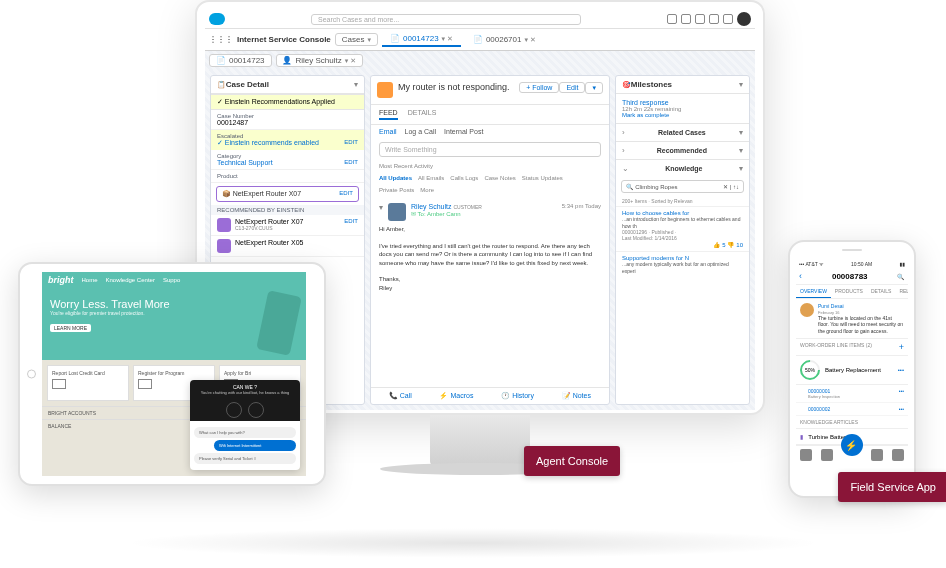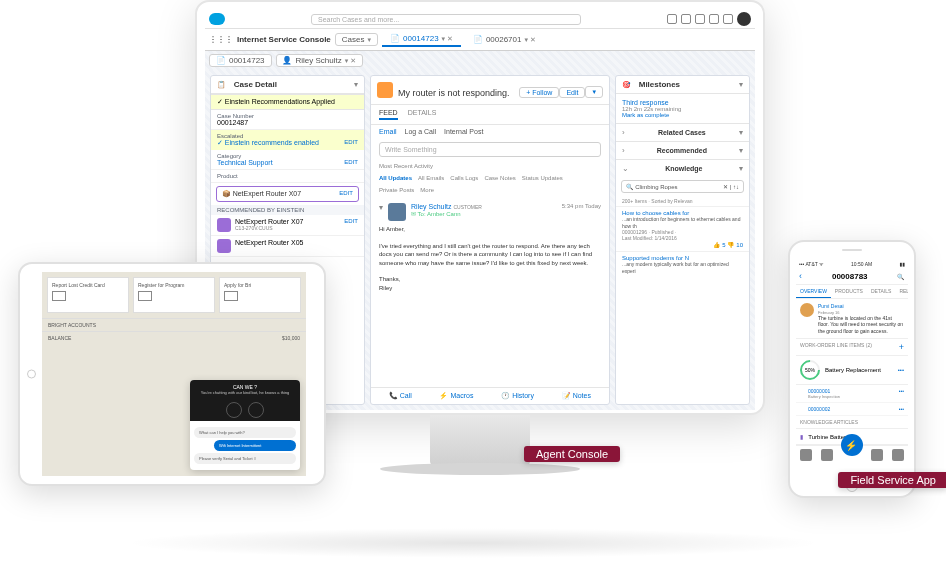--- a/index.html
+++ b/index.html
@@ -28,35 +28,35 @@
 .tab.active{border-bottom:2px solid #0070d2;color:#0070d2}
 .x{color:#888;font-size:7px}
 .subnav{display:flex;gap:4px;padding:3px 4px;background:repeating-linear-gradient(45deg,#f4f6f9,#f4f6f9 3px,#eef1f6 3px,#eef1f6 6px);font-size:8px}
 
 
 .cols{display:flex;gap:5px;padding:5px;height:340px;background:repeating-linear-gradient(45deg,#f4f6f9,#f4f6f9 3px,#eef1f6 3px,#eef1f6 6px)}
 .col{background:#fff;border:1px solid #d8dde6;border-radius:3px;font-size:7px}
 .col1{width:155px}
 .col2{flex:1}
 .col3{width:135px}
-.card-hd{padding:4px 6px;border-bottom:1px solid #e5e5e5;display:flex;align-items:center;gap:8px;color:#333}
+.card-hd{padding:4px 6px;border-bottom:1px solid #e5e5e5;display:flex;align-items:center;gap:0;color:#333}
 .card-hd b{font-size:8px}
 .einstein{background:#faffcd;padding:3px 6px;font-size:7px;border-top:1px solid #e5e5e5;border-bottom:1px solid #e5e5e5}
 .yellow{background:#faffcd;padding:3px 6px;font-size:7px}
 .field{padding:3px 6px;border-bottom:1px solid #f0f0f0}
 .field-lbl{color:#5a6270;font-size:6px}
 .field-val{color:#0070d2;font-size:7px;display:flex;justify-content:space-between}
 .edit-link{color:#0070d2;font-size:6px}
 .prod{border:1px solid #9b6dd7;border-radius:3px;margin:3px 5px;padding:3px 5px;display:flex;justify-content:space-between;color:#333}
 .rec-hd{background:#f4f6f9;padding:2px 6px;font-size:6px;color:#5a6270}
 .rec-item{padding:3px 6px;display:flex;gap:4px;font-size:7px;border-bottom:1px solid #f0f0f0}
 .rec-ico{width:14px;height:14px;background:#9b6dd7;border-radius:3px;flex-shrink:0}
 
 
-.subject{padding:6px;display:flex;align-items:flex-end;justify-content:space-between;border-bottom:1px solid #e5e5e5}
+.subject{padding:6px;display:flex;align-items:flex-start;justify-content:space-between;border-bottom:1px solid #e5e5e5}
 .subject-ico{width:16px;height:16px;background:#ff9a3c;border-radius:3px}
 .subject-txt{font-size:9px;color:#333;flex:1;margin-left:5px}
 .btn-sm{border:1px solid #d0d0d0;border-radius:3px;padding:1px 6px;font-size:7px;color:#0070d2;background:#fff}
 .feedtabs{display:flex;gap:10px;padding:4px 8px;font-size:7px;border-bottom:1px solid #e5e5e5}
 .feedtabs span:first-child{color:#333;border-bottom:2px solid #0070d2;padding-bottom:2px}
 .feedtabs span{color:#888}
 .posttabs{display:flex;gap:8px;padding:3px 8px;font-size:7px;color:#555}
 .posttabs span:first-child{color:#0070d2}
 .compose{margin:4px 8px;border:1px solid #d0d0d0;border-radius:3px;padding:3px 5px;color:#aaa;font-size:7px}
 .filters{display:flex;gap:6px;padding:4px 8px;font-size:6px;color:#888;flex-wrap:wrap}
@@ -131,21 +131,21 @@
 .p-ring{width:20px;height:20px;border:2px solid #4bca81;border-radius:50%;border-top-color:#eee;transform:rotate(45deg);display:flex;align-items:center;justify-content:center;font-size:5px;flex-shrink:0}
 .p-ring span{transform:rotate(-45deg)}
 .p-sub{padding:3px 4px 3px 12px;font-size:5px;border-bottom:1px solid #f5f5f5;display:flex;justify-content:space-between}
 .p-sub-num{color:#0070d2}
 .p-dots{color:#0070d2}
 .p-footer{display:flex;justify-content:space-around;padding:3px 0;border-top:1px solid #eee;position:relative}
 .p-ficon{width:12px;height:12px;background:#888;border-radius:2px}
 .p-fab{position:absolute;top:-12px;left:50%;transform:translateX(-50%);width:22px;height:22px;background:#0070d2;border-radius:50%;display:flex;align-items:center;justify-content:center;color:#fff;font-size:10px}
 
 
-.label{position:absolute;background:#8a1538;color:#fff;font-size:11px;padding:2px 12px;border-radius:3px;box-shadow:0 2px 6px rgba(0,0,0,0.2)}
+.label{position:absolute;background:#8a1538;color:#fff;font-size:11px;padding:9px 12px;border-radius:3px;box-shadow:0 2px 6px rgba(0,0,0,0.2)}
 .label.l1{left:38px;top:474px}
 .label.l2{left:524px;top:446px}
 .label.l3{right:-2px;top:472px}
 
 .shadow{position:absolute;bottom:10px;left:50%;transform:translateX(-50%);width:700px;height:30px;background:radial-gradient(ellipse,rgba(0,0,0,0.1),transparent 70%)}
 </style>
 </head>
 <body>
 
 <div class="stage">
@@ -326,20 +326,32 @@
     </div>
   </div>
 </div>
 <div class="stand"></div>
 <div class="base"></div>
 </div>
 
 <div class="tablet">
 <div class="tablet-home"></div>
 <div class="tablet-screen">
+  <div class="t-nav">
+    <span class="t-logo">bright</span>
+    <span>Home</span>
+    <span>Knowledge Center</span>
+    <span>Suppo</span>
+  </div>
+  <div class="t-hero">
+    <h2>Worry Less. Travel More</h2>
+    <p>You're eligible for premier travel protection.</p>
+    <span class="t-cta">LEARN MORE</span>
+    <div class="t-phone"></div>
+  </div>
   <div class="t-cards">
     <div class="t-card">
             <div>Report Lost Credit Card</div>
             <div class="t-card-ico"></div>
           </div>
     <div class="t-card">
             <div>Register for Program</div>
             <div class="t-card-ico"></div>
           </div>
     <div class="t-card">

